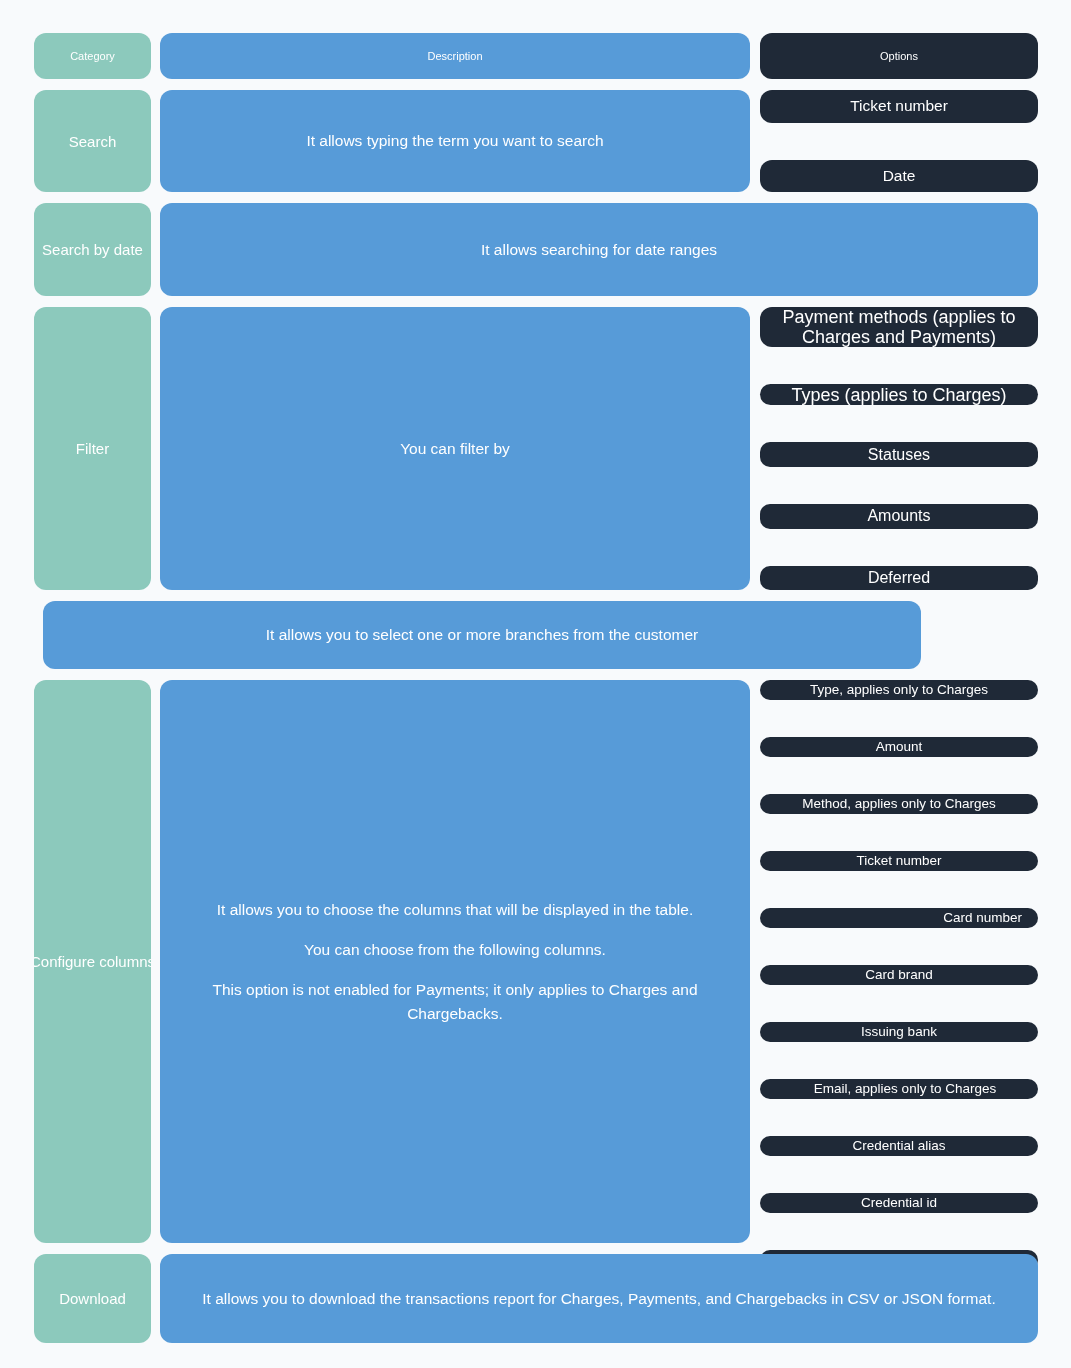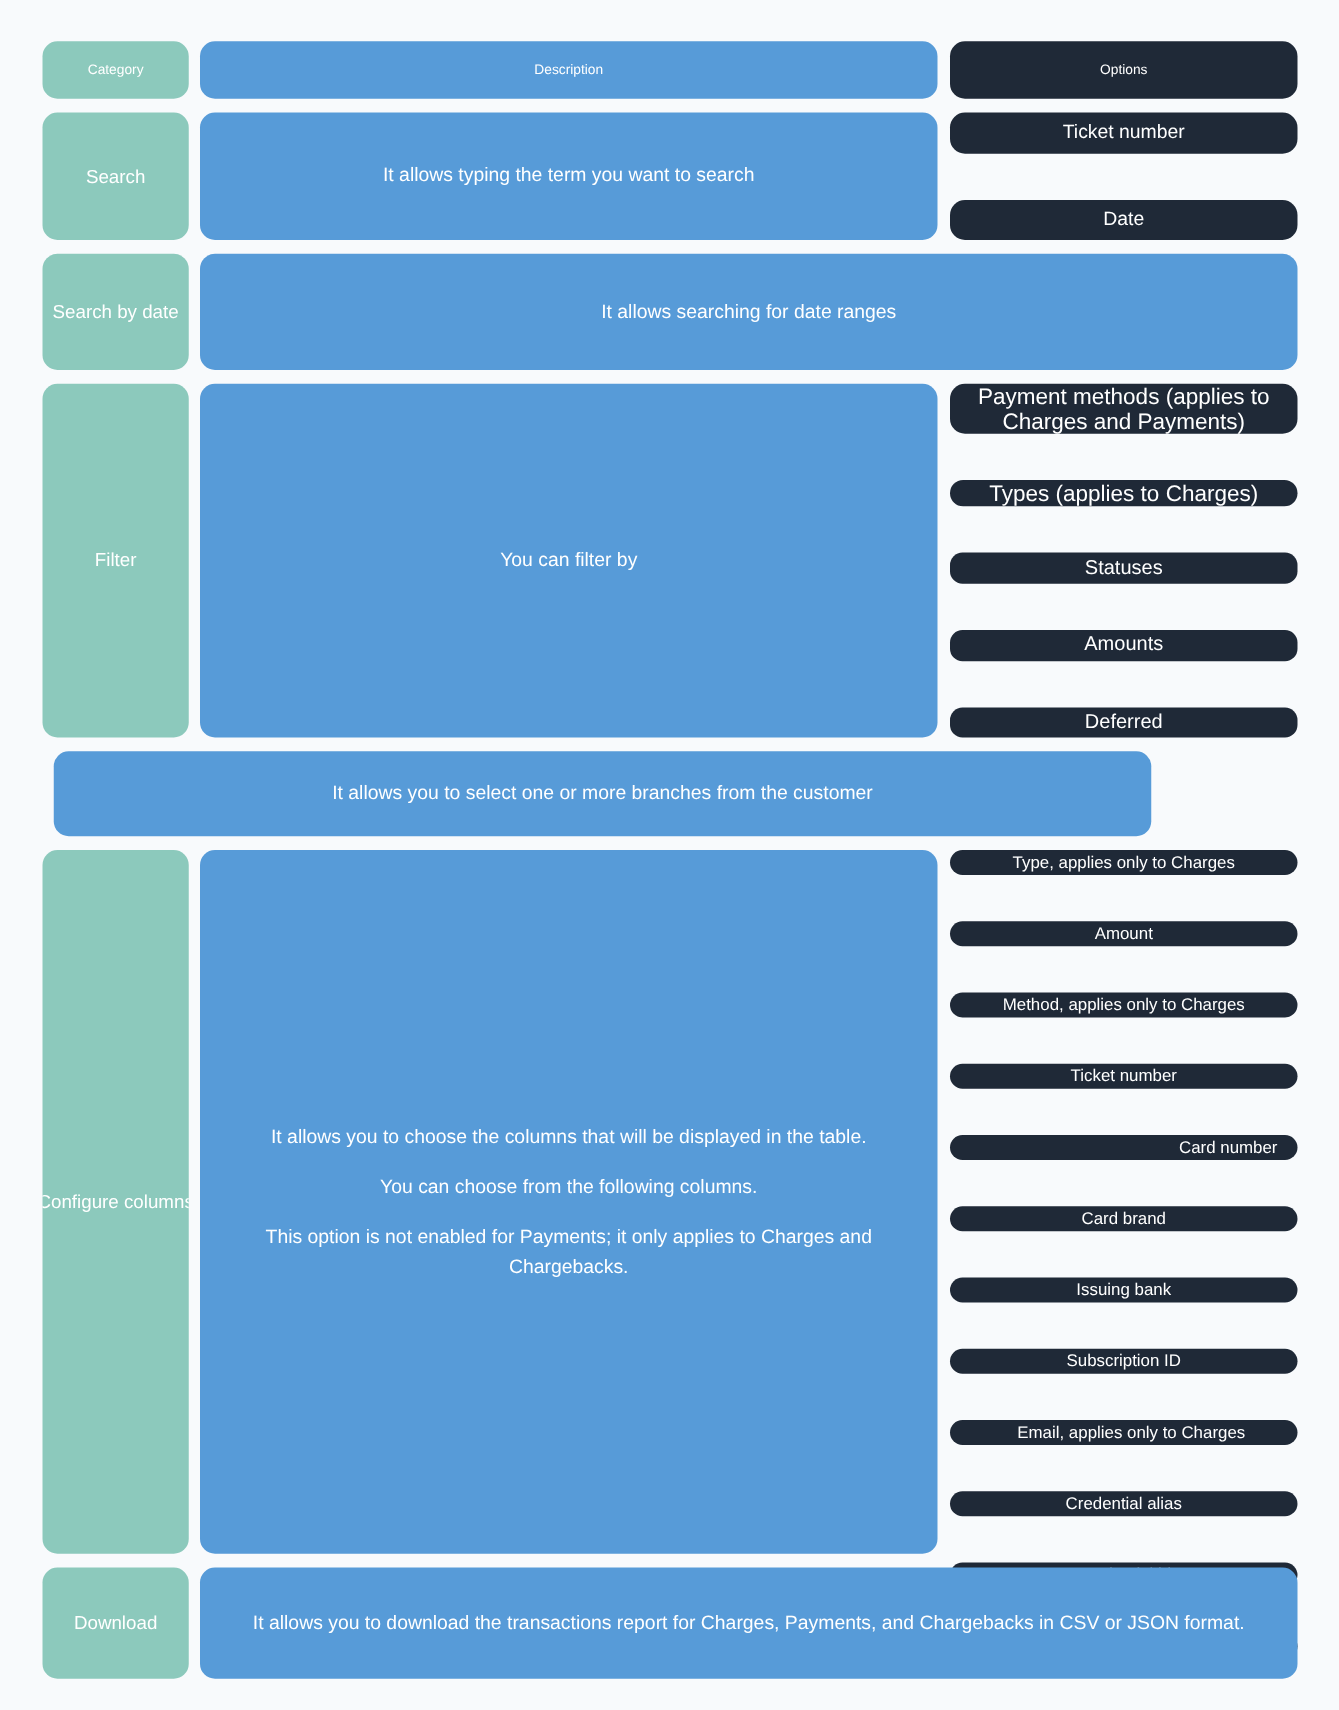--- a/index.html
+++ b/index.html
@@ -150,23 +150,20 @@
           </div>
           <div class="pill xs" style="height: 33px; align-items: flex-end;">
             <span>Card number</span>
           </div>
           <div class="pill xs" style="height: 33px;">
             <span>Card brand</span>
           </div>
           <div class="pill xs" style="height: 33px;">
             <span>Issuing bank</span>
           </div>
-          <div class="pill xs" style="height: 33px;">
-            <span>Subscription ID</span>
-          </div>
           <div class="pill xs" style="height: 33px; padding-left: 28px;">
             <span>Email, applies only to Charges</span>
           </div>
           <div class="pill xs" style="height: 33px;">
             <span>Credential alias</span>
           </div>
           <div class="pill xs" style="height: 33px;">
             <span>Credential id</span>
           </div>
           <div class="pill xs" style="height: 33px;">

